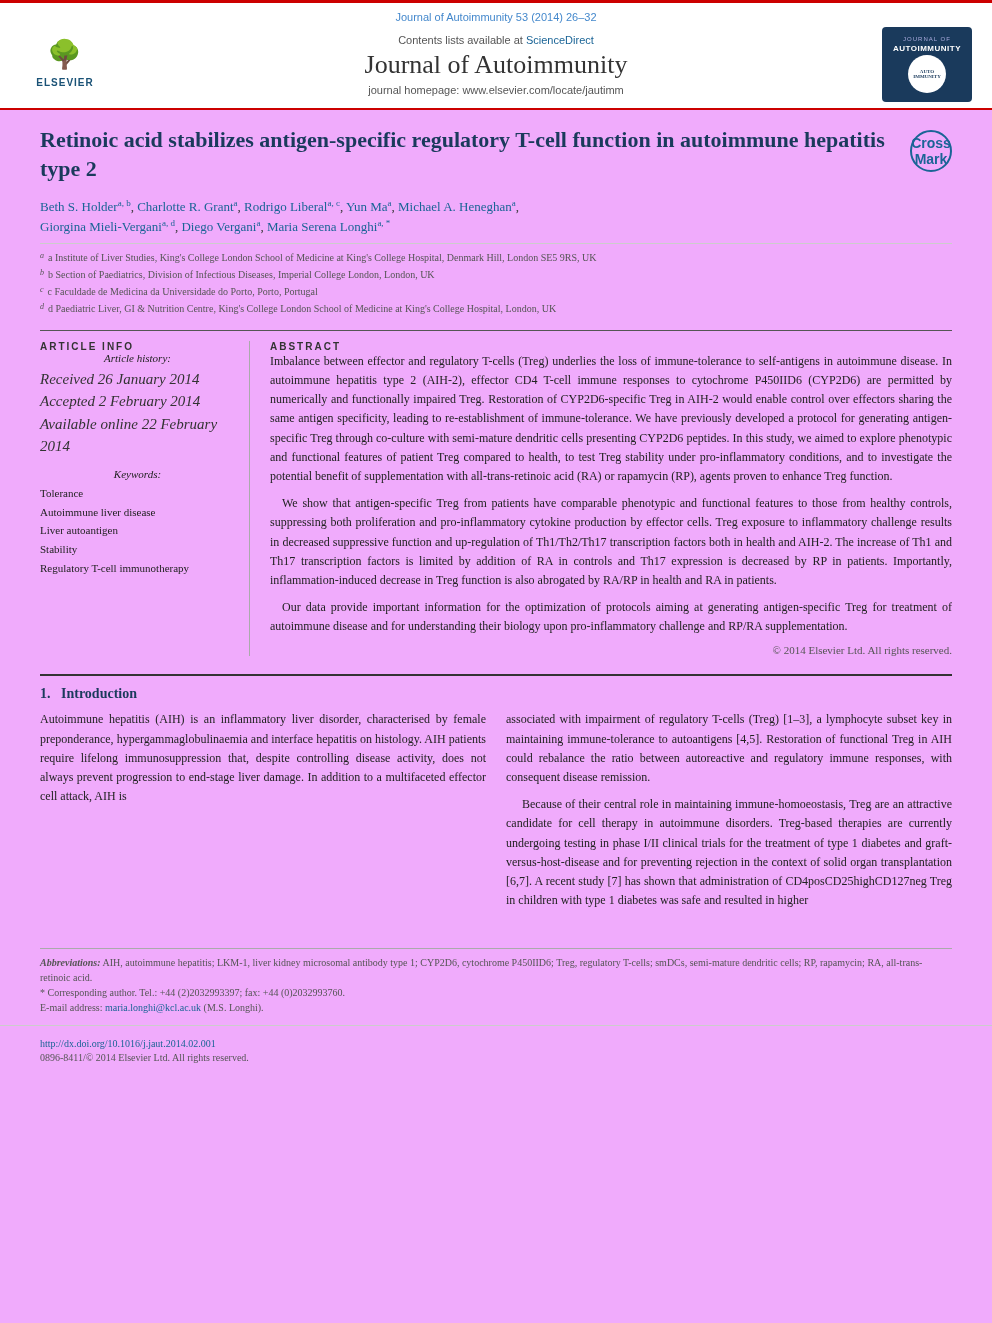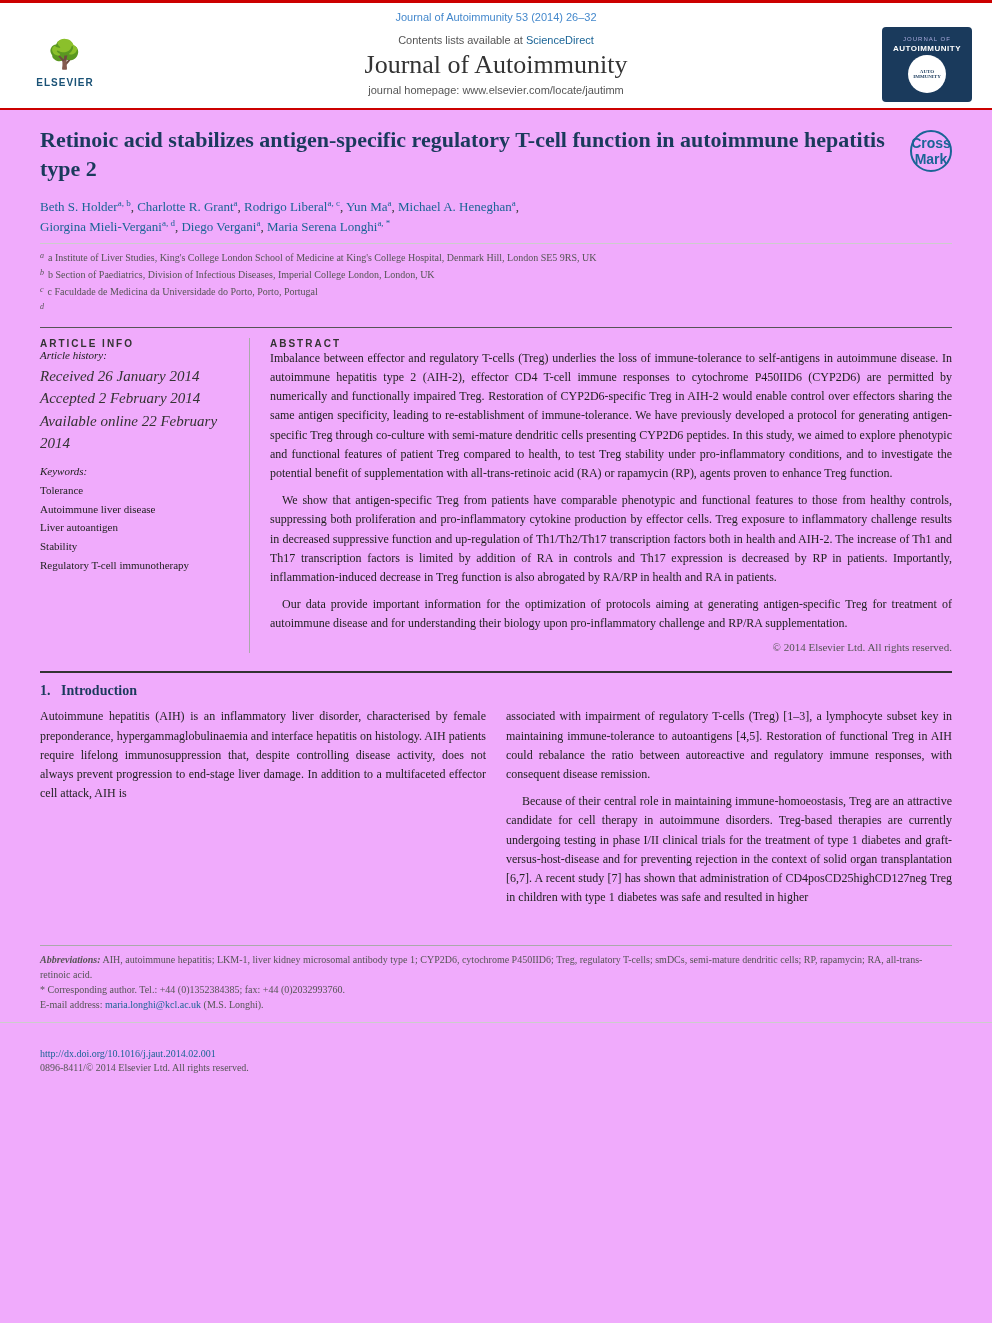--- a/index.html
+++ b/index.html
@@ -284,39 +284,39 @@
     
     .footnote-section {
       border-top: 1px solid #aaa;
       margin: 10px 40px 0 40px;
       padding-top: 6px;
       font-size: 10px;
       color: #555;
       line-height: 1.5;
     }
     .page-footer {
-      padding: 25px 40px;
+      padding: 12px 40px;
       font-size: 10px;
       color: #555;
       border-top: 1px solid #ccc;
       margin-top: 10px;
       display: flex;
       flex-direction: column;
       gap: 3px;
     }
     .footer-doi {
       color: #1a6496;
     }
     .red-line-top {
       height: 3px;
       background: #c00;
       width: 100%;
     }
     .bold { font-weight: bold; }
-    .italic { font-style: italic; }
+    .italic { font-style: italic; text-align: center; }
     .blue-link { color: #1a6496; text-decoration: none; }
   </style>
 </head>
 <body>
 
 <div class="page">
 
   <div class="red-line-top"></div>
 
   <div class="journal-header">
@@ -375,20 +375,21 @@
       <div class="affiliation-item">
         <span class="aff-sup">b</span>
         <span>b Section of Paediatrics, Division of Infectious Diseases, Imperial College London, London, UK</span>
       </div>
       <div class="affiliation-item">
         <span class="aff-sup">c</span>
         <span>c Faculdade de Medicina da Universidade do Porto, Porto, Portugal</span>
       </div>
       <div class="affiliation-item">
         <span class="aff-sup">d</span>
+        <span>d Paediatric Liver, GI &amp; Nutrition Centre, King's College London School of Medicine at King's College Hospital, London, UK</span>
       </div>
     </div>
 
     <div class="two-col">
 
       <div class="left-col">
         <div class="section-label">ARTICLE INFO</div>
         <div class="article-history">
           <div class="history-title italic">Article history:</div>
           <div class="history-item">Received 26 January 2014</div>
@@ -434,21 +435,21 @@
     </div>
   </div>
 
   <div class="footnote-section">
     <div>
       <span class="bold italic">Abbreviations:</span>
       <span>AIH, autoimmune hepatitis; LKM-1, liver kidney microsomal antibody type 1; CYP2D6, cytochrome P450IID6; Treg, regulatory T-cells; smDCs, semi-mature dendritic cells; RP, rapamycin; RA, all-trans-retinoic acid.</span>
     </div>
     <div>
       <span>* Corresponding author.</span>
-      <span>Tel.: +44 (0)1352384385; fax: +44 (0)2032993760.</span>
+      <span>Tel.: +44 (2)2032993397; fax: +44 (0)2032993760.</span>
     </div>
     <div>
       <span>E-mail address:</span>
       <a href="#" class="blue-link">maria.longhi@kcl.ac.uk</a>
       <span>(M.S. Longhi).</span>
     </div>
   </div>
 
   <div class="page-footer">
     <div>

